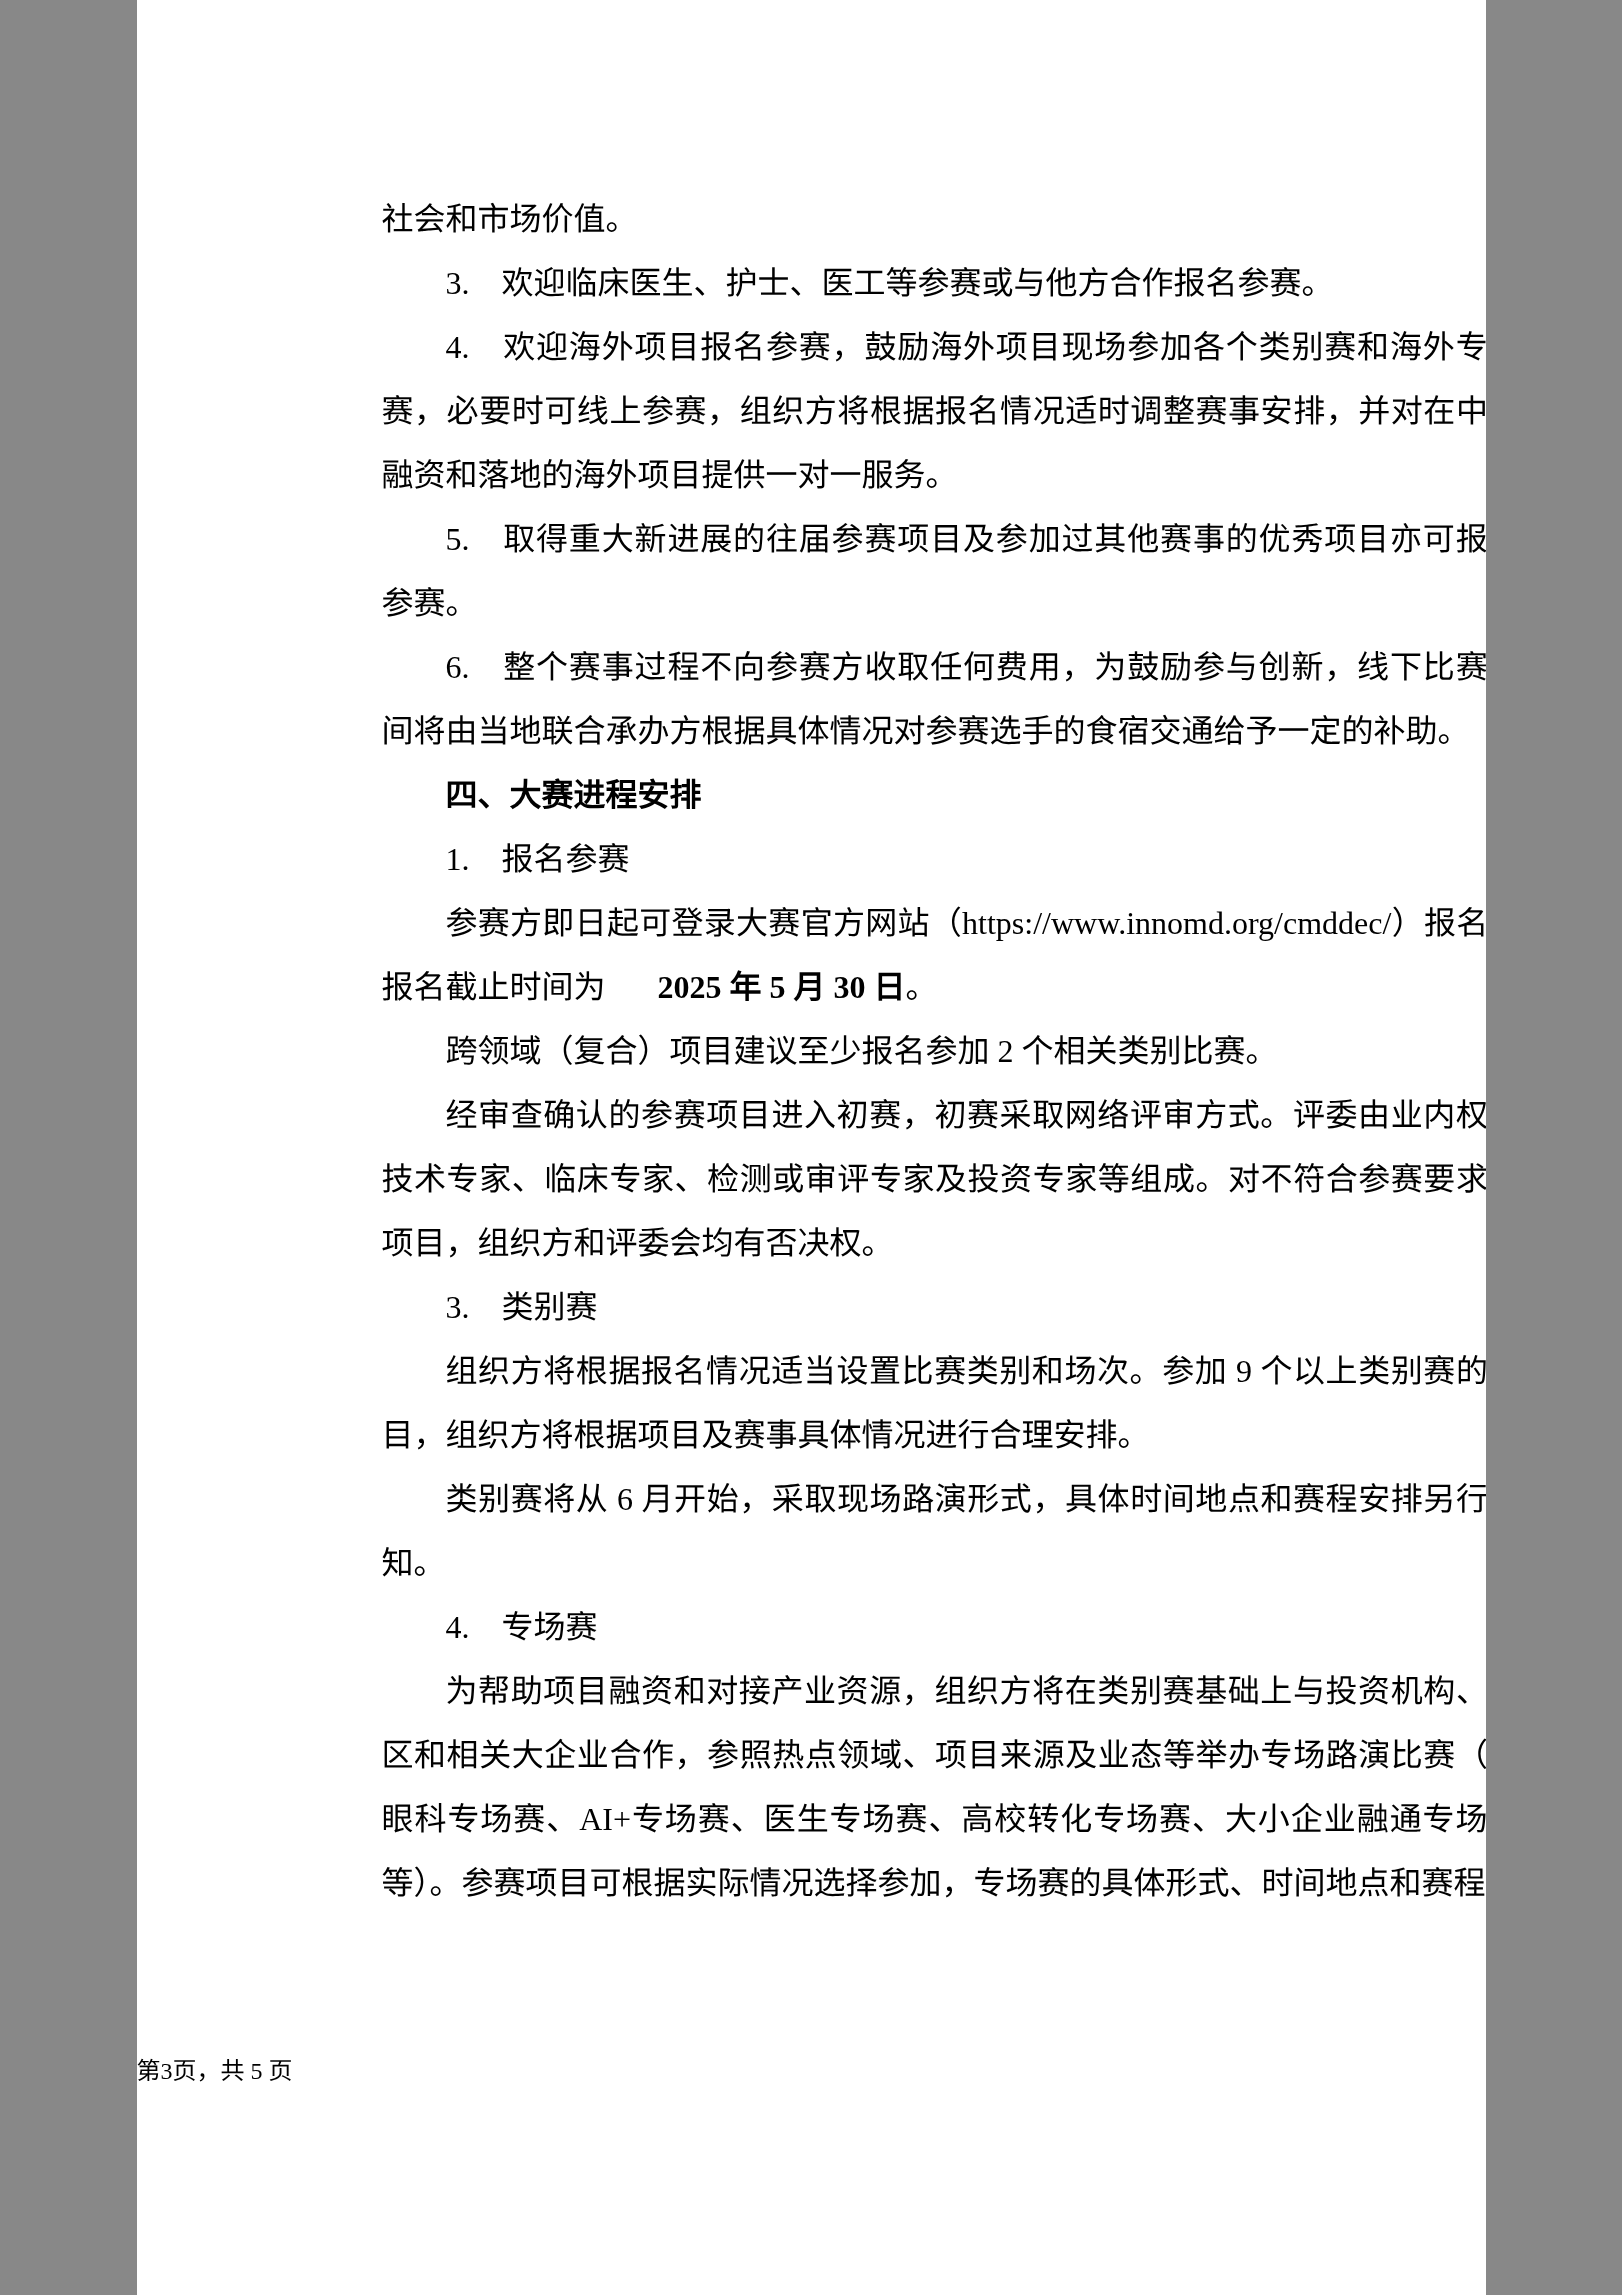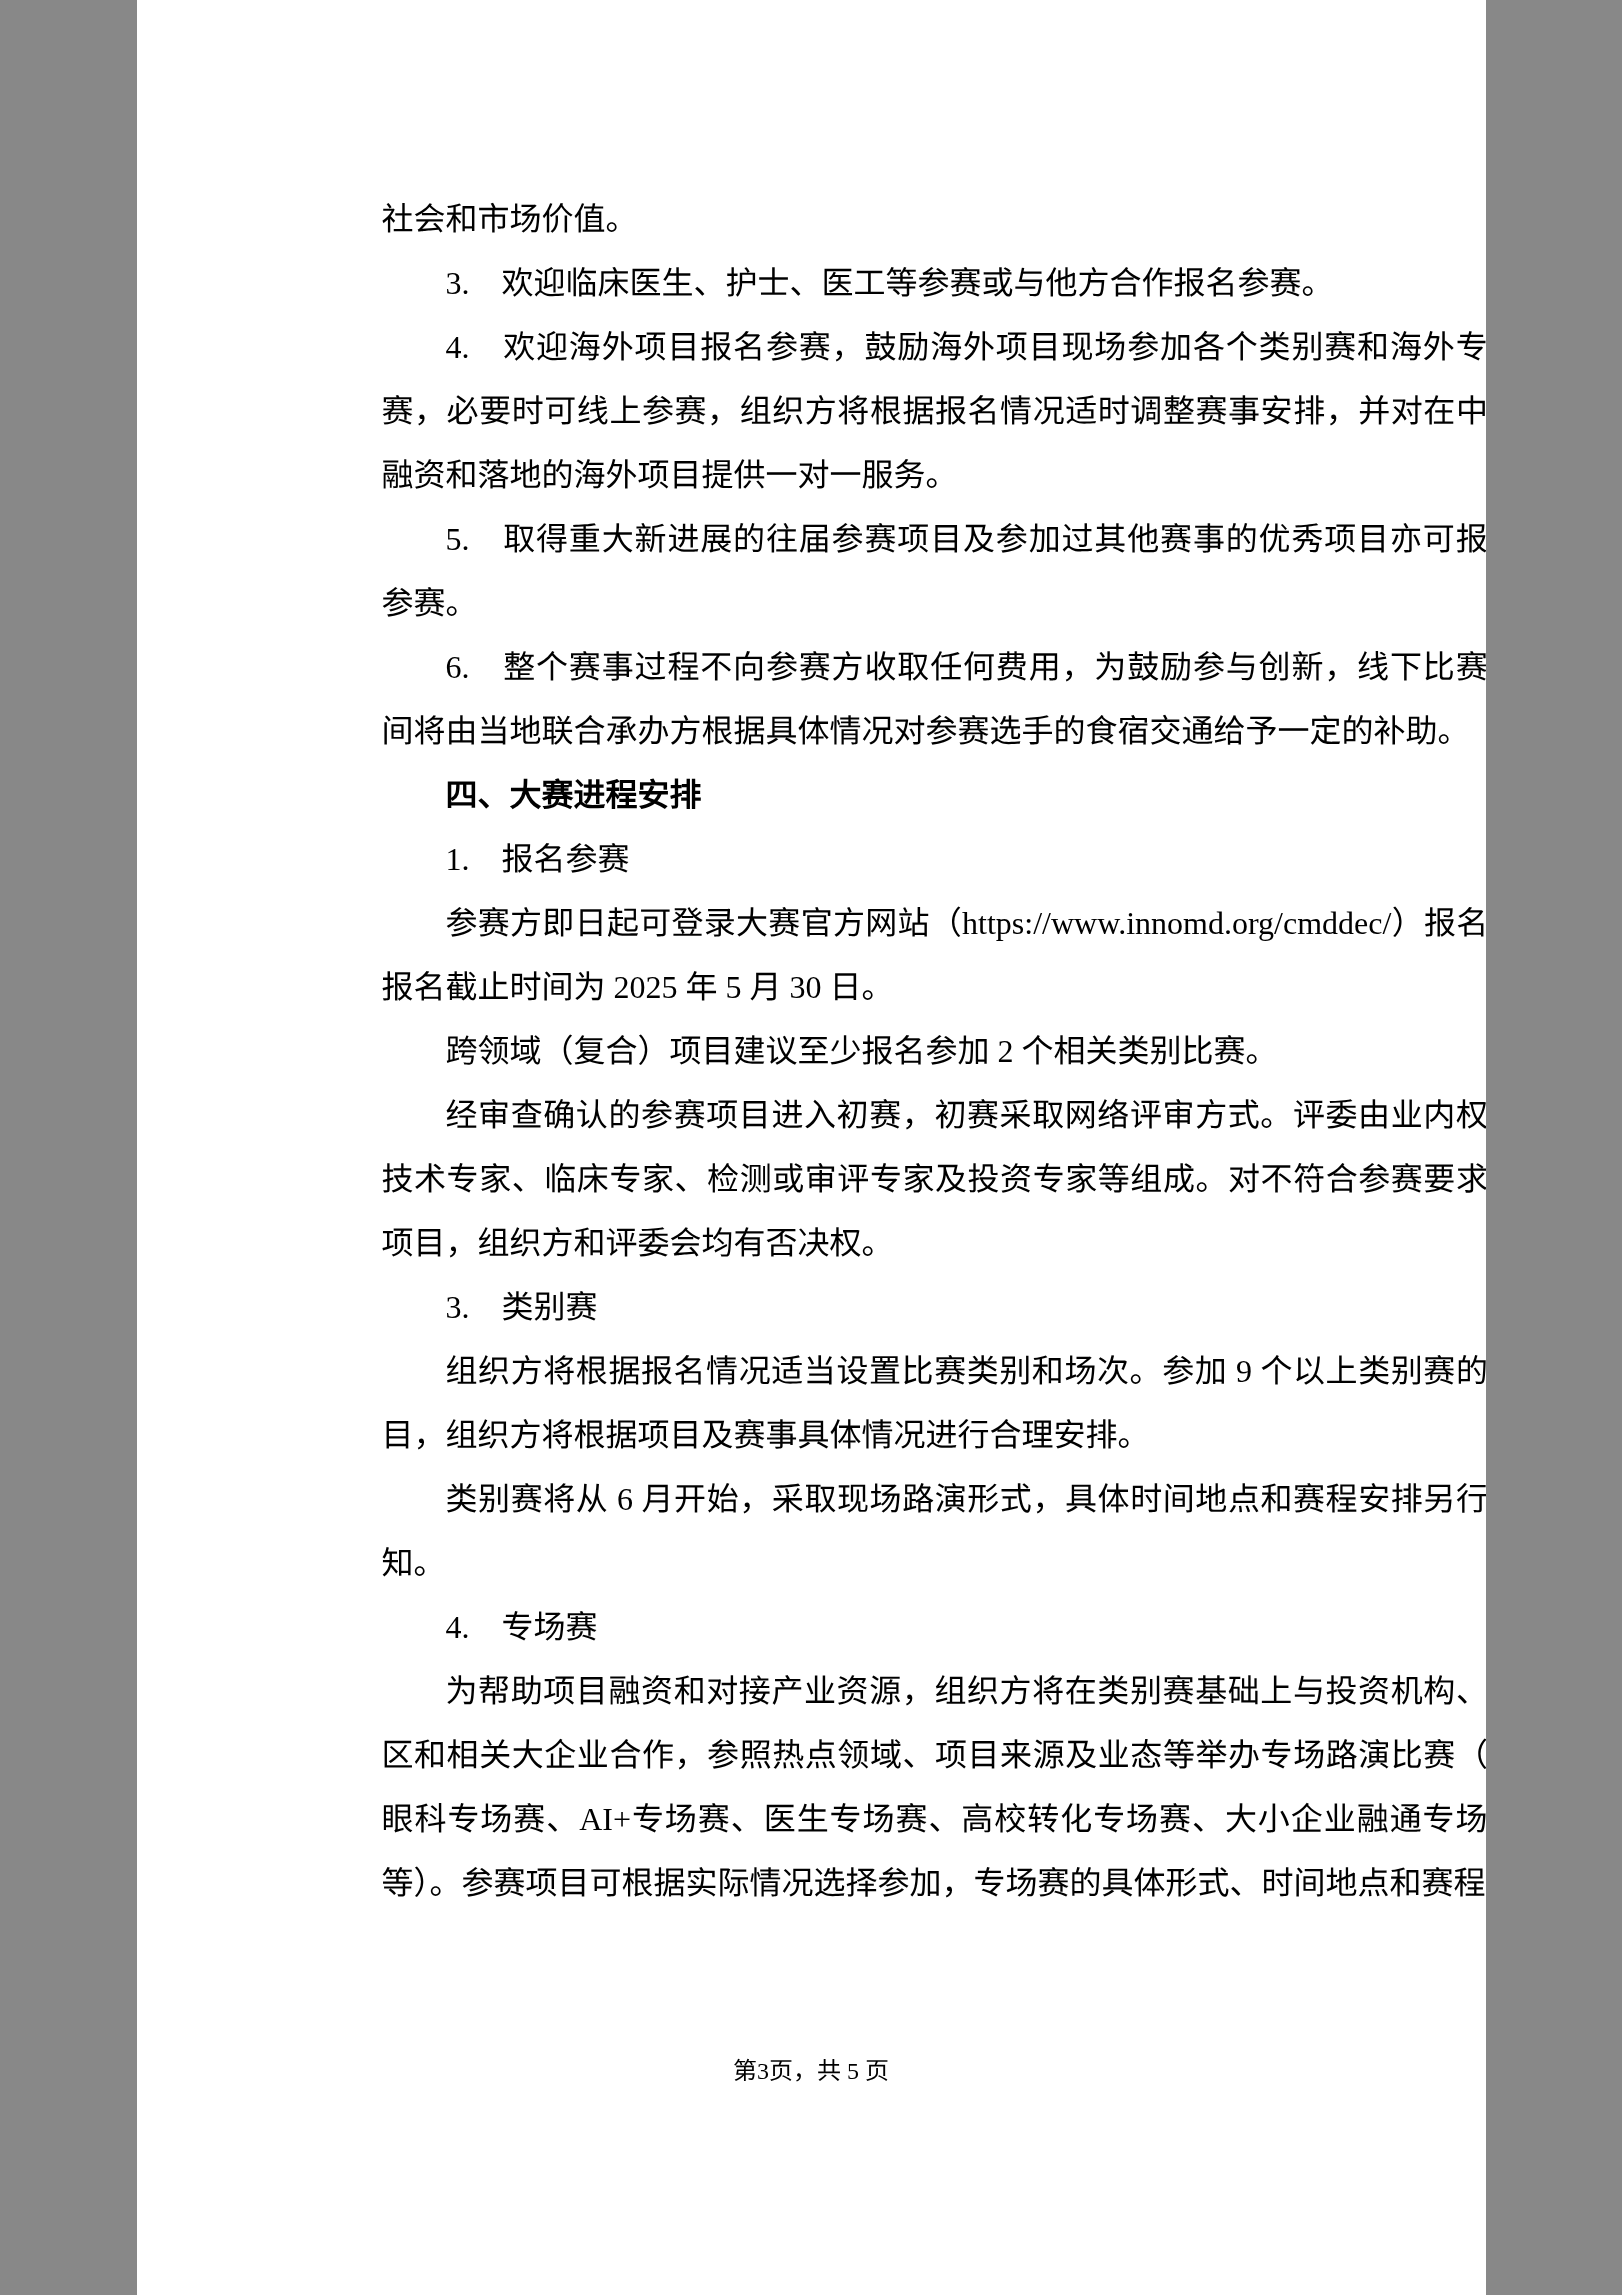--- a/index.html
+++ b/index.html
@@ -28,28 +28,29 @@
     padding:0;
     text-indent:2em;
   }
   .doc-body p.continuation{
     text-indent:0;
   }
   .doc-body p.heading{
     font-weight:700;
   }
   .seg-bold{
-    font-weight:400;
+    font-weight:700;
+    margin-left:44px;
   }
   .footer{
     position:absolute;
     top:2052px;
     left:0;
     width:100%;
-    text-align:center;
+    text-align:left;
     font-size:24px;
     line-height:39px;
     color:#000000;
   }
 </style>
 </head>
 <body>
 
 <div class="page">
   <section class="doc-body">

